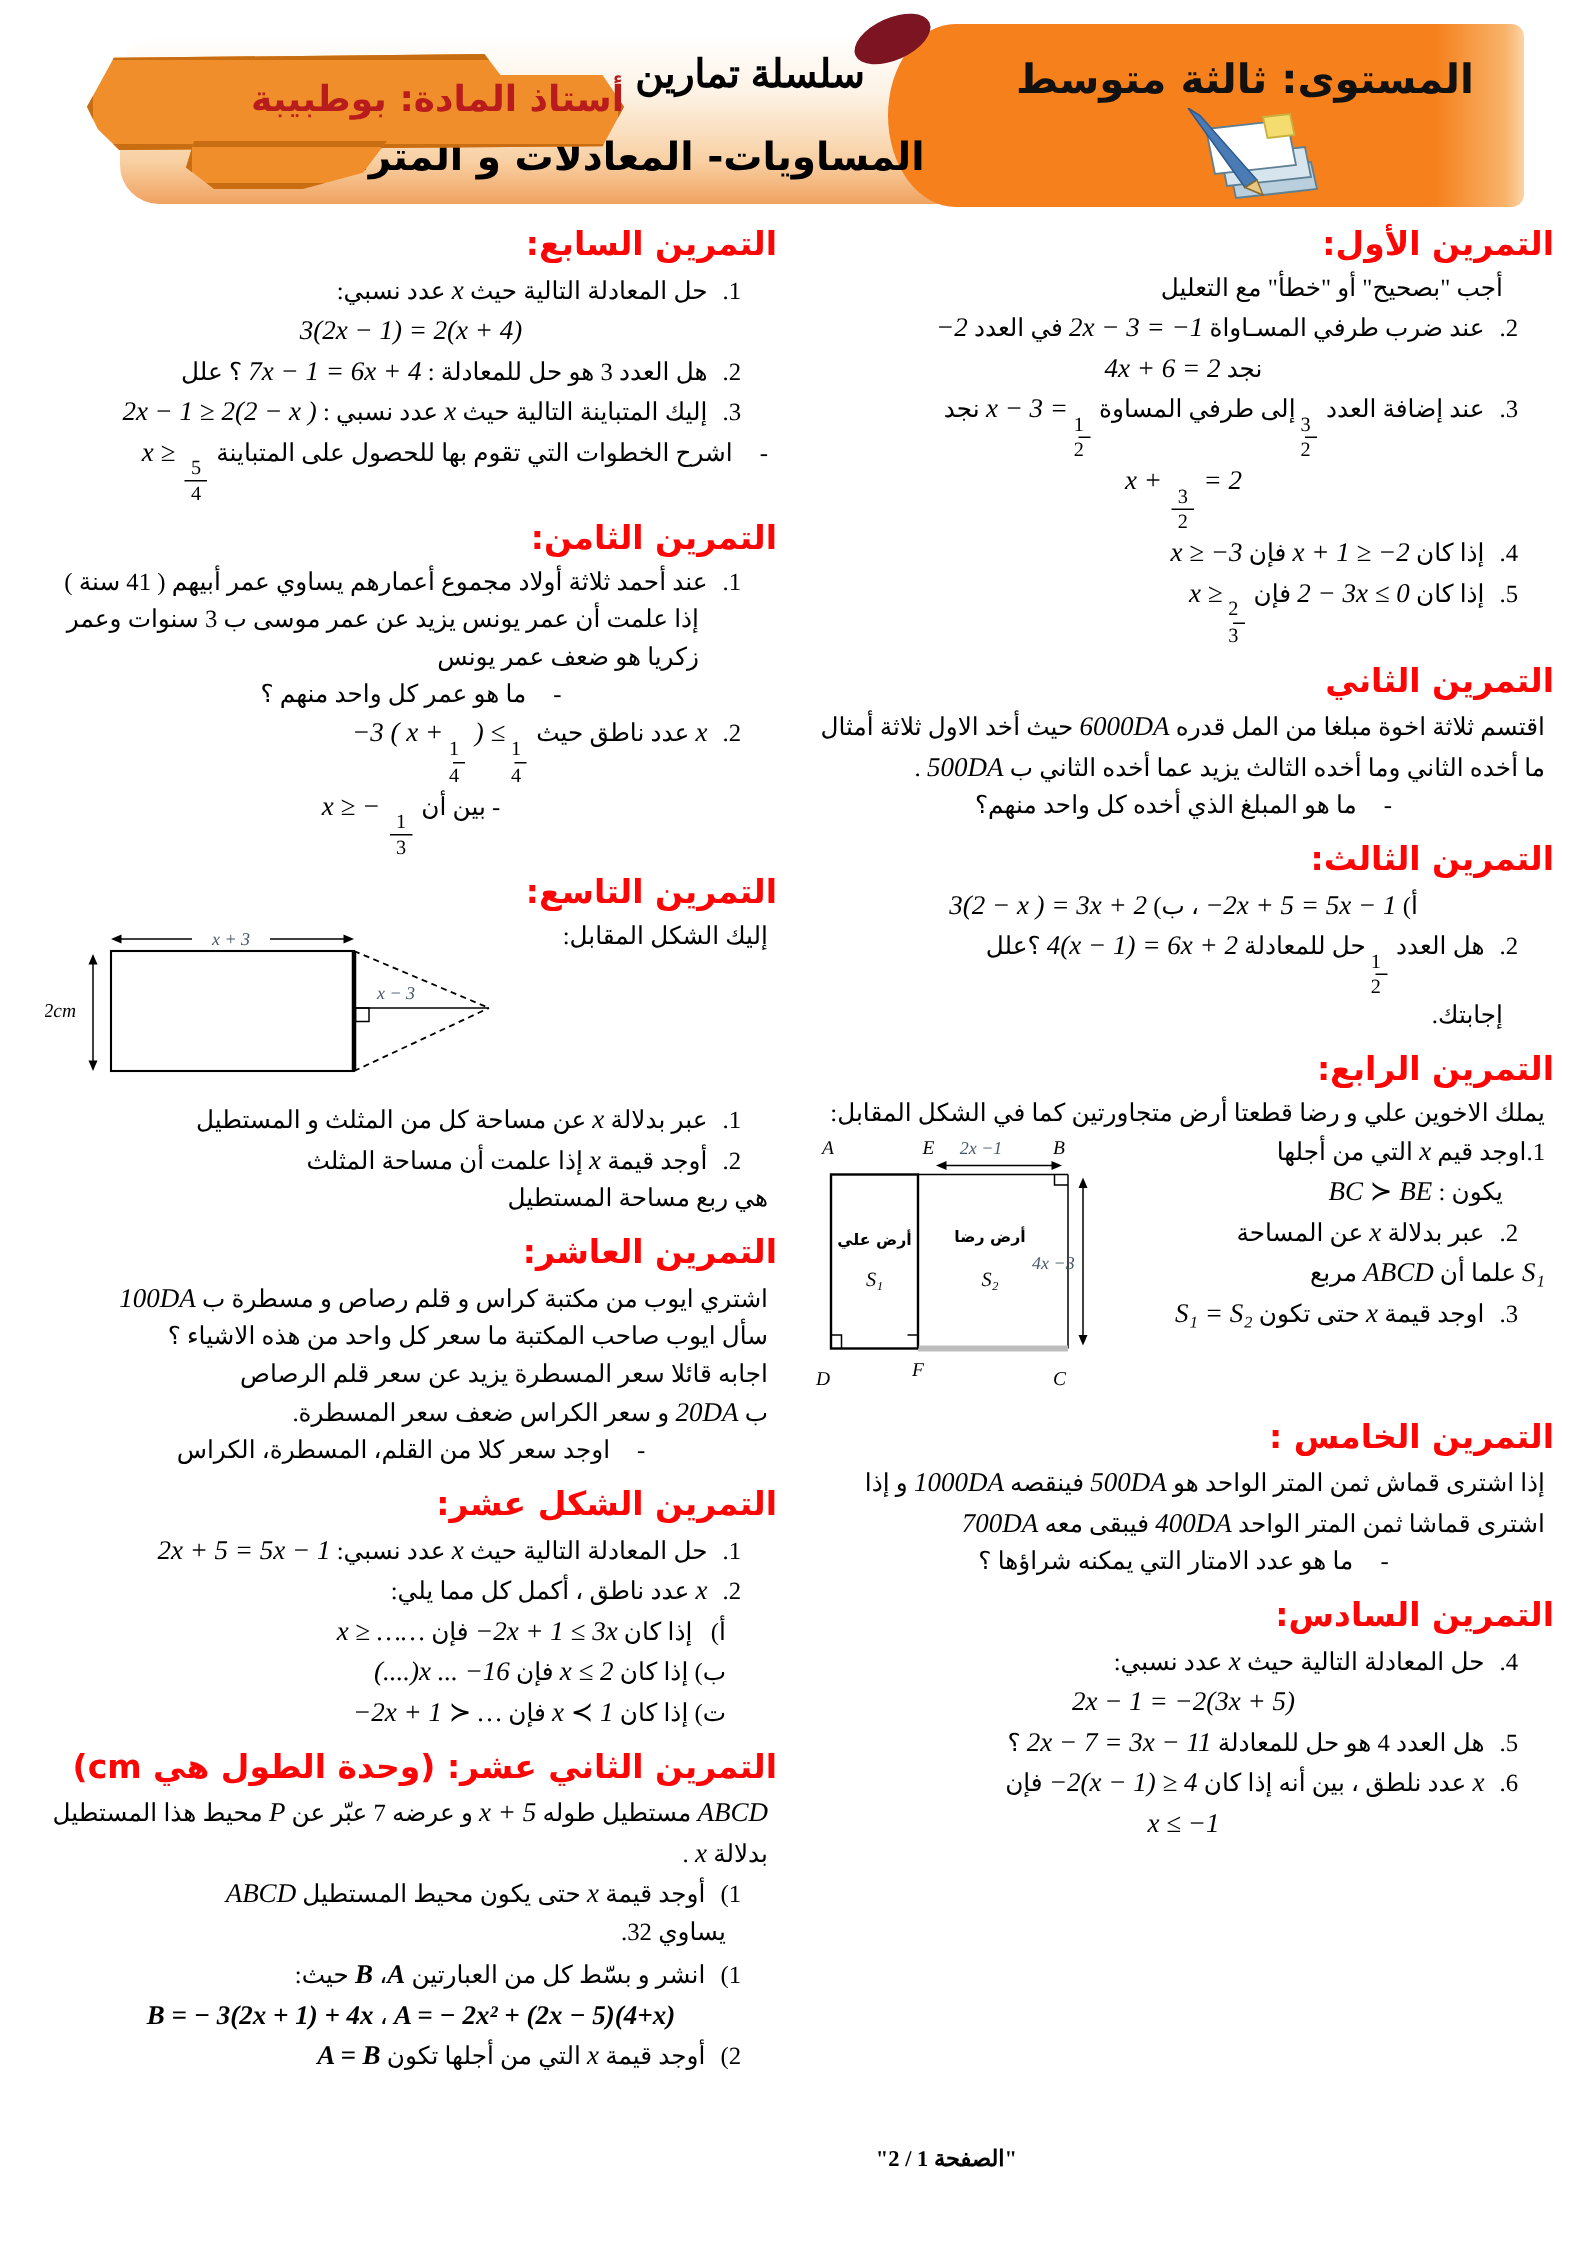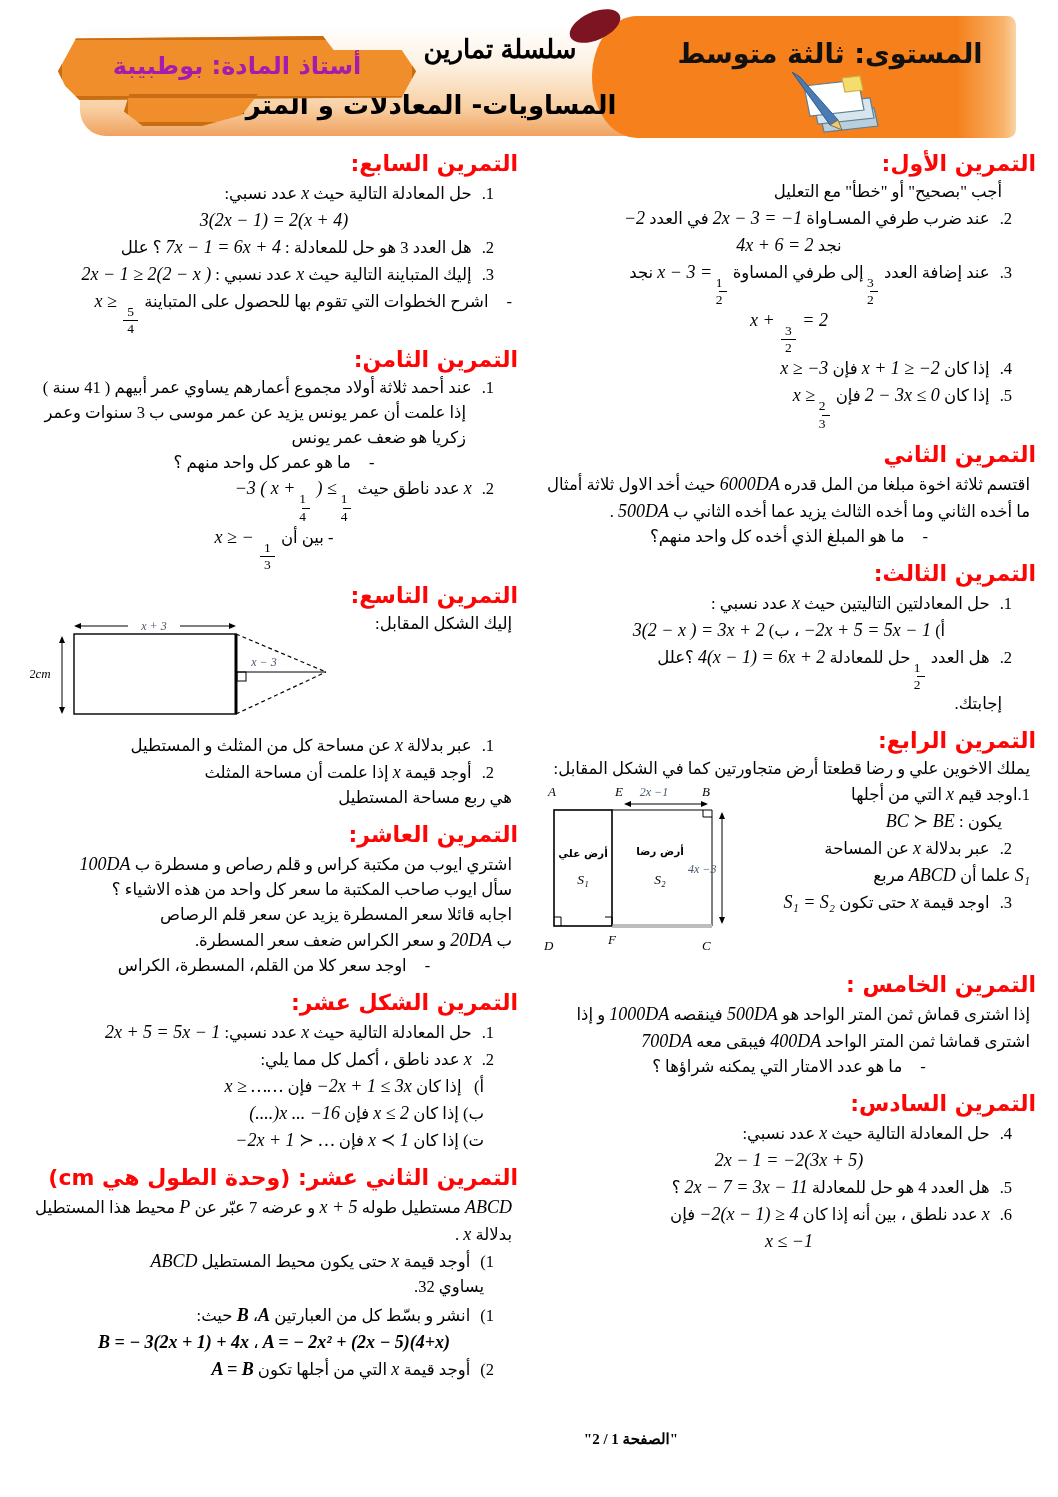--- a/index.html
+++ b/index.html
@@ -22,22 +22,22 @@
           font-size:26px;font-weight:bold;font-family:Liberation Sans, sans-serif;}
   .topic{position:absolute;left:148px;top:90px;width:484px;text-align:center;direction:rtl;
          font-size:26px;font-weight:bold;font-family:"DejaVu Sans","Liberation Sans",sans-serif;}
   .badge{position:absolute;left:58px;top:36px;width:358px;height:94px;}
   .badge-main{position:absolute;left:0;top:0;width:358px;height:64px;background:#ef8e2a;
           box-shadow:inset 0 0 0 4px #c96d12;
           clip-path:polygon(0 55%,5% 4%,74% 0,77% 22%,96% 22%,100% 55%,96% 96%,6% 100%,2% 78%);}
   .badge-tab{position:absolute;left:66px;top:58px;width:134px;height:32px;background:#ef8e2a;
           box-shadow:inset 0 0 0 4px #c96d12;
           clip-path:polygon(4% 0,100% 0,88% 66%,58% 100%,14% 100%,0 55%);}
-  .badge-text{position:absolute;left:0;top:0;width:358px;height:62px;line-height:60px;text-align:center;
-          direction:rtl;font-size:24px;font-weight:bold;color:#a21caf;
+  .badge-text{position:absolute;left:0;top:0;width:358px;height:62px;line-height:60px;
+          direction:rtl;font-size:24px;font-weight:bold;color:#b91c1c;
           font-family:"DejaVu Sans","Liberation Sans",sans-serif;}
 
   
   #col-left{position:absolute;left:30px;top:142px;width:488px;height:1300px;overflow:hidden;direction:rtl;}
   #col-right{position:absolute;left:542px;top:142px;width:494px;height:1300px;overflow:hidden;direction:rtl;}
 
   .exercise{overflow:hidden;margin-bottom:2px;}
   .ex-title{color:#fe0505;font-size:22px;font-weight:bold;margin:9px 0 4px;direction:rtl;text-align:right;
             font-family:"DejaVu Sans","Liberation Sans",sans-serif;}
   .line{font-size:16.5px;line-height:1.5;direction:rtl;text-align:right;padding-right:6px;}
@@ -121,21 +121,20 @@
               <span class="fd">3</span>
             </span></span></div>
       </section>
       <section class="exercise">
         <h3 class="ex-title">التمرين الثاني</h3>
         <div class="line"><span class="artext">اقتسم ثلاثة اخوة مبلغا من المل قدره  </span><span class="mgroup"><span class="math">6000DA</span></span><span class="artext"> حيث أخد الاول ثلاثة أمثال ما أخده الثاني وما أخده الثالث يزيد عما أخده الثاني ب </span><span class="mgroup"><span class="math">500DA</span></span><span class="artext"> .</span></div>
         <div class="line center"><span class="marker">-</span><span class="artext">ما هو المبلغ الذي أخده كل واحد منهم؟</span></div>
       </section>
       <section class="exercise">
         <h3 class="ex-title">التمرين الثالث:</h3>
-        <div class="line numd"><span class="lnum">1.</span><span class="artext">حل المعادلتين التاليتين حيث </span><span class="mgroup"><span class="math">x</span></span><span class="artext"> عدد نسبي :</span></div>
         <div class="line center"><span class="artext">أ) </span><span class="mgroup"><span class="math">−2x + 5 = 5x − 1</span></span><span class="artext"> ، ب) </span><span class="mgroup"><span class="math">3(2 − x ) = 3x + 2</span></span></div>
         <div class="line numd"><span class="lnum">2.</span><span class="artext">هل العدد </span><span class="mgroup"><span class="frac">
               <span class="fn">1</span>
               <span class="fd">2</span>
             </span></span><span class="artext"> حل للمعادلة </span><span class="mgroup"><span class="math">4(x − 1) = 6x + 2</span></span><span class="artext"> ؟علل</span></div>
         <div class="line ind"><span class="artext">إجابتك.</span></div>
       </section>
       <section class="exercise">
         <h3 class="ex-title">التمرين الرابع:</h3>
         <div class="line"><span class="artext">يملك الاخوين علي و رضا قطعتا أرض متجاورتين كما في الشكل المقابل:</span></div>

